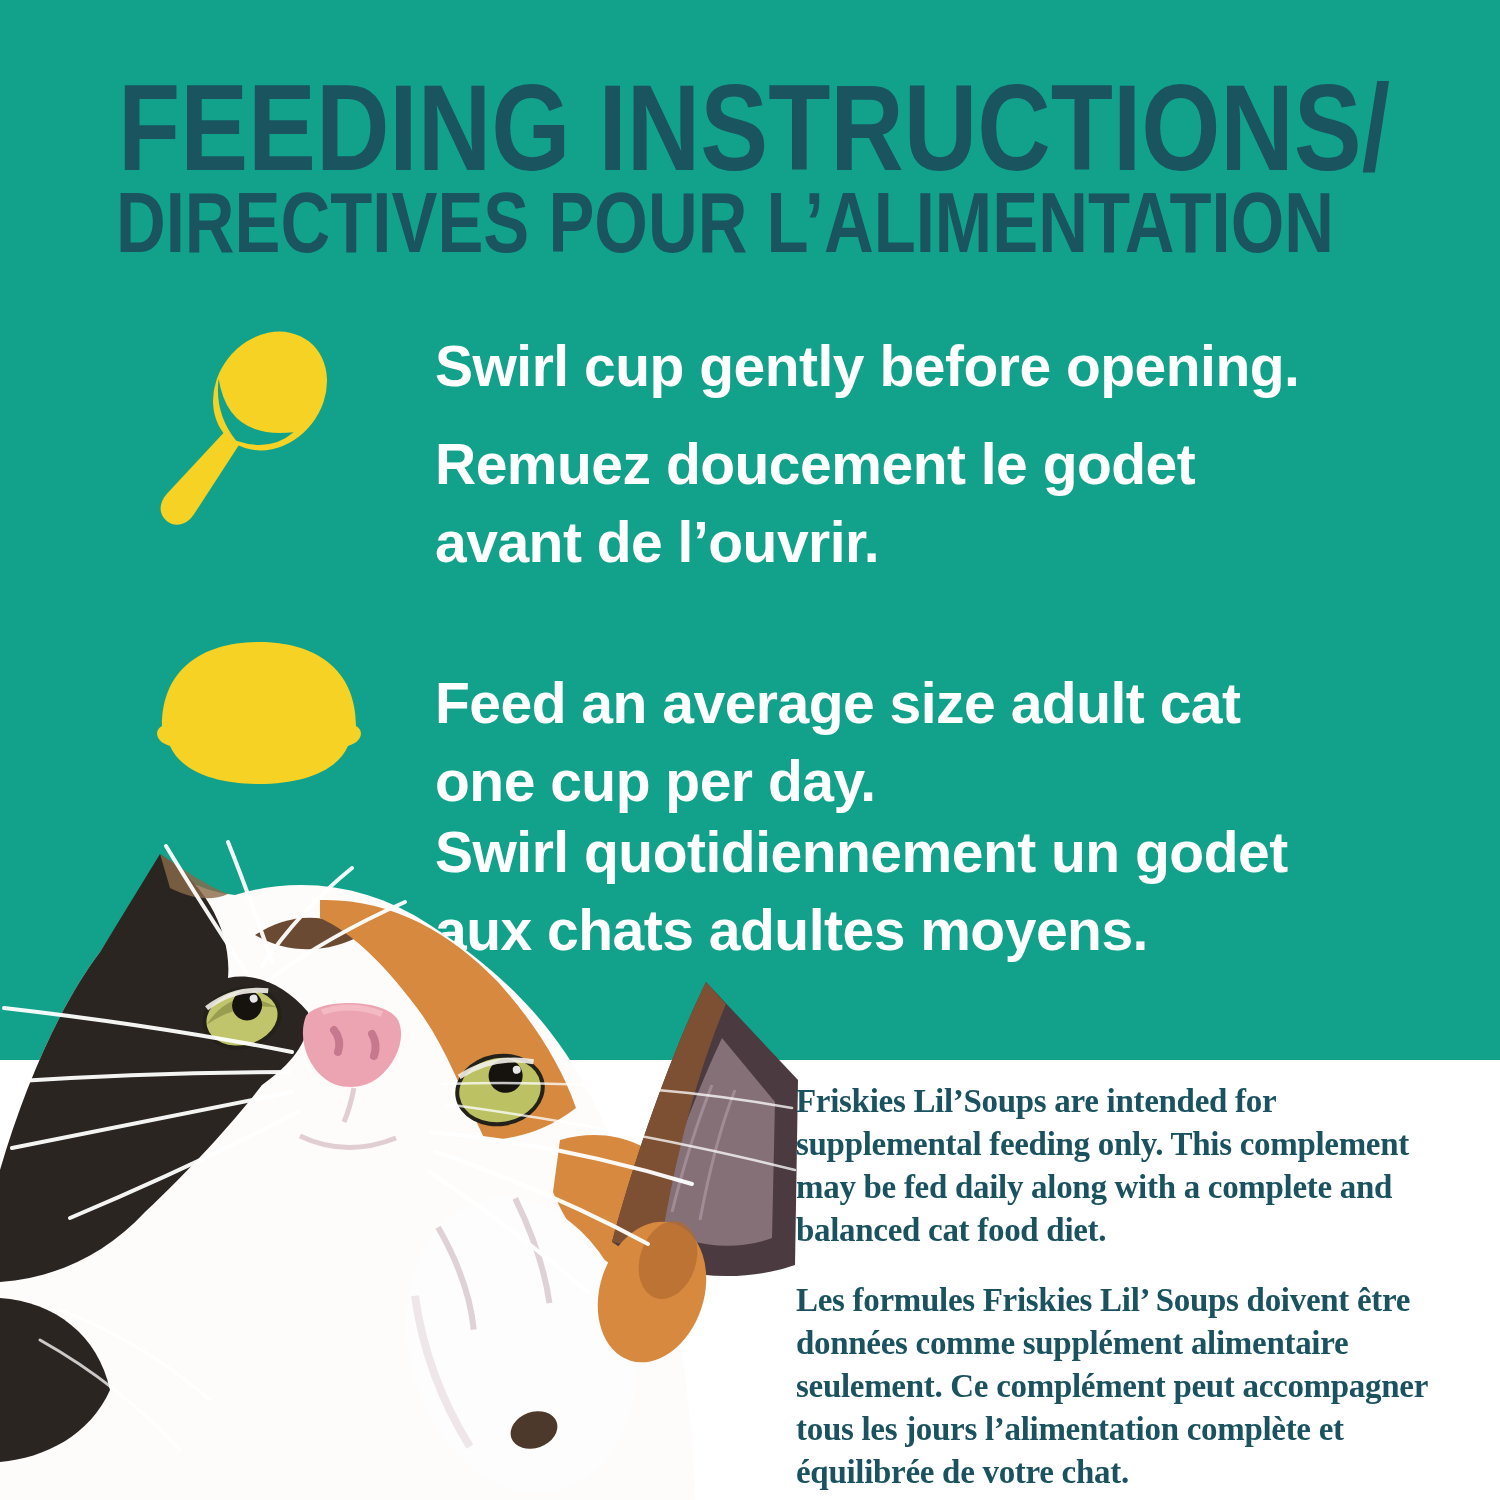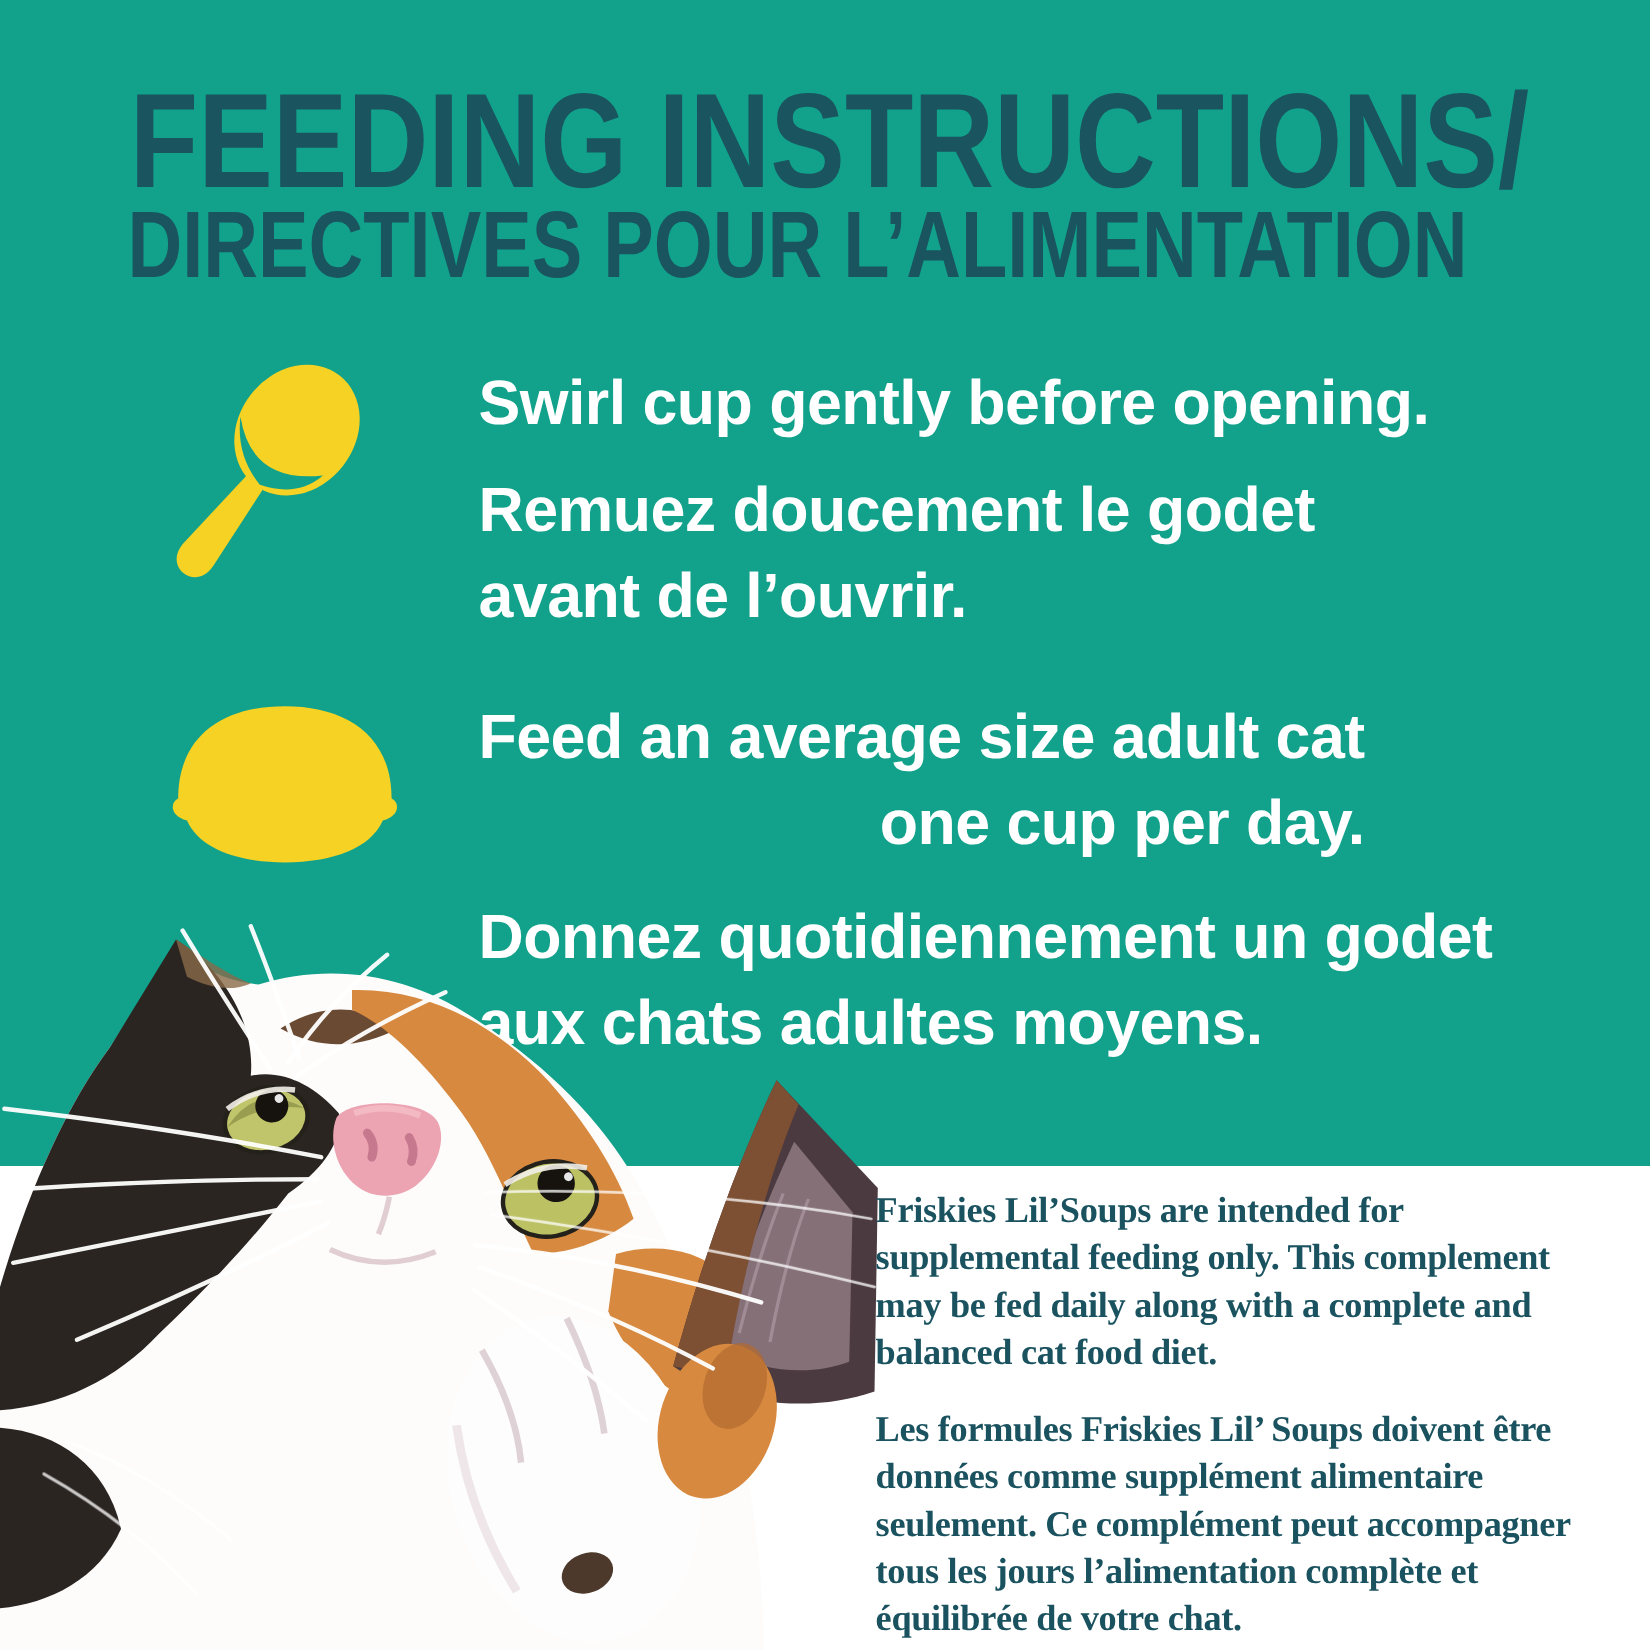--- a/index.html
+++ b/index.html
@@ -13,21 +13,21 @@
   .title-svg text{font-family:"Liberation Sans", sans-serif;font-weight:bold;fill:#19545f;}
   .icon{position:absolute;}
   .spoon-icon{left:138px;top:331px;}
   .cup-icon{left:148px;top:632px;}
   .txt{
     position:absolute;left:435px;color:#ffffff;font-weight:bold;
     font-size:57px;line-height:78px;letter-spacing:-0.5px;white-space:pre-line;margin:0;
   }
   .txt-en1{top:327px;}
   .txt-fr1{top:425px;}
-  .txt-en2{top:631px;text-align:right;}
+  .txt-en2{top:664px;}
   .txt-fr2{top:813px;}
   .cat-svg{position:absolute;left:0;top:840px;}
   .footnote{position:absolute;left:796px;top:1080px;width:700px;}
   .footnote p{
     margin:0;color:#1a535f;font-weight:bold;font-size:33px;line-height:43px;
     letter-spacing:-0.3px;white-space:pre-line;font-family:Liberation Serif, serif;
   }
   .footnote p + p{margin-top:27px;}
 </style>
 </head>
@@ -58,21 +58,21 @@
   <p class="txt txt-fr1">Remuez doucement le godet
 avant de l’ouvrir.</p>
 
   <svg class="icon cup-icon" width="222" height="158" viewBox="0 0 222 158">
     <path d="M 14 94 C 14 36 56 10 111 10 C 166 10 208 36 208 94 C 216 98 215 110 200 114
              C 189 139 155 152 111 152 C 67 152 33 139 22 114 C 7 110 6 98 14 94 Z" fill="#f5d223"></path>
   </svg>
 
   <p class="txt txt-en2">Feed an average size adult cat
 one cup per day.</p>
-  <p class="txt txt-fr2">Donnez quotidiennement un godet
+  <p class="txt txt-fr2">Swirl quotidiennement un godet
 aux chats adultes moyens.</p>
 
   <svg class="cat-svg" width="800" height="660" viewBox="0 0 800 660">
 
     <path fill="#fdfcfb" d="M 160 18 C 180 40 205 52 235 55 C 300 35 370 45 430 85
          C 500 130 555 185 590 255 C 615 305 640 355 655 405
          C 680 480 692 560 695 660 L 0 660 L 0 330
          C 25 245 60 165 100 112 Z"></path>
 
     <path fill="#2b2522" d="M 160 14 L 100 112 C 60 165 25 245 0 330 L 0 442

